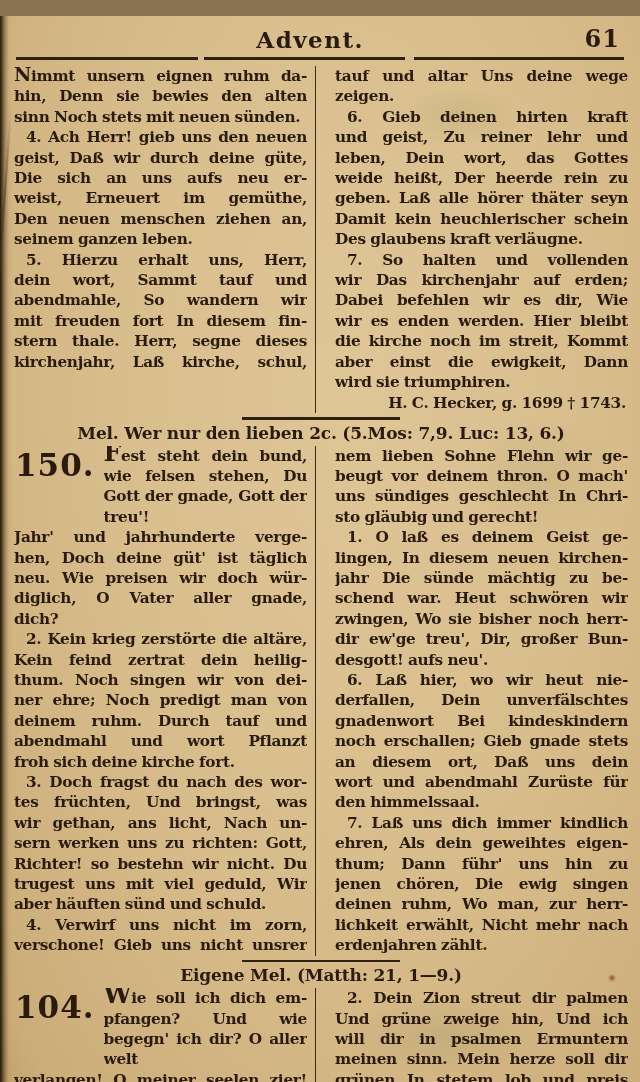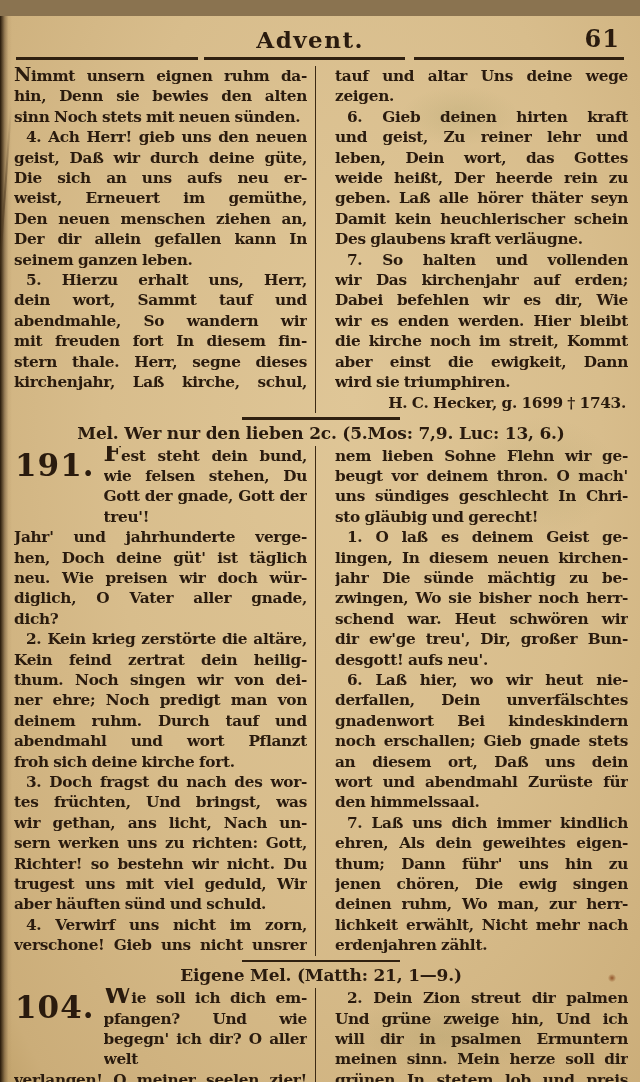--- a/index.html
+++ b/index.html
@@ -88,21 +88,20 @@
   <div class="cols">
         <div class="col left">
           <div class="ln"><span class="bf">N</span>immt unsern eignen ruhm da-</div>
           <div class="ln">hin, Denn sie bewies den alten</div>
           <div class="ln end">sinn Noch stets mit neuen sünden.</div>
           <div class="ln ind">4. Ach Herr! gieb uns den neuen</div>
           <div class="ln">geist, Daß wir durch deine güte,</div>
           <div class="ln">Die sich an uns aufs neu er-</div>
           <div class="ln">weist, Erneuert im gemüthe,</div>
           <div class="ln">Den neuen menschen ziehen an,</div>
-          <div class="ln">Der dir allein gefallen kann In</div>
           <div class="ln end">seinem ganzen leben.</div>
           <div class="ln ind">5. Hierzu erhalt uns, Herr,</div>
           <div class="ln">dein wort, Sammt tauf und</div>
           <div class="ln">abendmahle, So wandern wir</div>
           <div class="ln">mit freuden fort In diesem fin-</div>
           <div class="ln">stern thale. Herr, segne dieses</div>
           <div class="ln">kirchenjahr, Laß kirche, schul,</div>
         </div>
         <div class="col right">
           <div class="ln">tauf und altar Uns deine wege</div>
@@ -123,21 +122,21 @@
           <div class="ln end">wird sie triumphiren.</div>
           <div class="ln end r">H. C. Hecker, g. 1699 † 1743.</div>
         </div>
       </div>
       <div class="mel-wrap">
         <div class="mel-rule"></div>
         <div class="mel">Mel. Wer nur den lieben 2c. (5.Mos: 7,9. Luc: 13, 6.)</div>
       </div>
       <div class="cols">
         <div class="col left">
-          <div class="hymn-num">191.</div>
+          <div class="hymn-num">150.</div>
           <div class="ln"><span class="drop">F</span>est steht dein bund,</div>
           <div class="ln">wie felsen stehen, Du</div>
           <div class="ln">Gott der gnade, Gott der treu'!</div>
           <div class="ln">Jahr' und jahrhunderte verge-</div>
           <div class="ln">hen, Doch deine güt' ist täglich</div>
           <div class="ln">neu. Wie preisen wir doch wür-</div>
           <div class="ln">diglich, O Vater aller gnade,</div>
           <div class="ln end">dich?</div>
           <div class="ln ind">2. Kein krieg zerstörte die altäre,</div>
           <div class="ln">Kein feind zertrat dein heilig-</div>
@@ -157,22 +156,22 @@
           <div class="ln">verschone! Gieb uns nicht unsrer</div>
         </div>
         <div class="col right">
           <div class="ln">nem lieben Sohne Flehn wir ge-</div>
           <div class="ln">beugt vor deinem thron. O mach'</div>
           <div class="ln">uns sündiges geschlecht In Chri-</div>
           <div class="ln end">sto gläubig und gerecht!</div>
           <div class="ln ind">1. O laß es deinem Geist ge-</div>
           <div class="ln">lingen, In diesem neuen kirchen-</div>
           <div class="ln">jahr Die sünde mächtig zu be-</div>
+          <div class="ln">schend war. Heut schwören wir</div>
           <div class="ln">zwingen, Wo sie bisher noch herr-</div>
-          <div class="ln">schend war. Heut schwören wir</div>
           <div class="ln">dir ew'ge treu', Dir, großer Bun-</div>
           <div class="ln end">desgott! aufs neu'.</div>
           <div class="ln ind">6. Laß hier, wo wir heut nie-</div>
           <div class="ln">derfallen, Dein unverfälschtes</div>
           <div class="ln">gnadenwort Bei kindeskindern</div>
           <div class="ln">noch erschallen; Gieb gnade stets</div>
           <div class="ln">an diesem ort, Daß uns dein</div>
           <div class="ln">wort und abendmahl Zurüste für</div>
           <div class="ln end">den himmelssaal.</div>
           <div class="ln ind">7. Laß uns dich immer kindlich</div>

